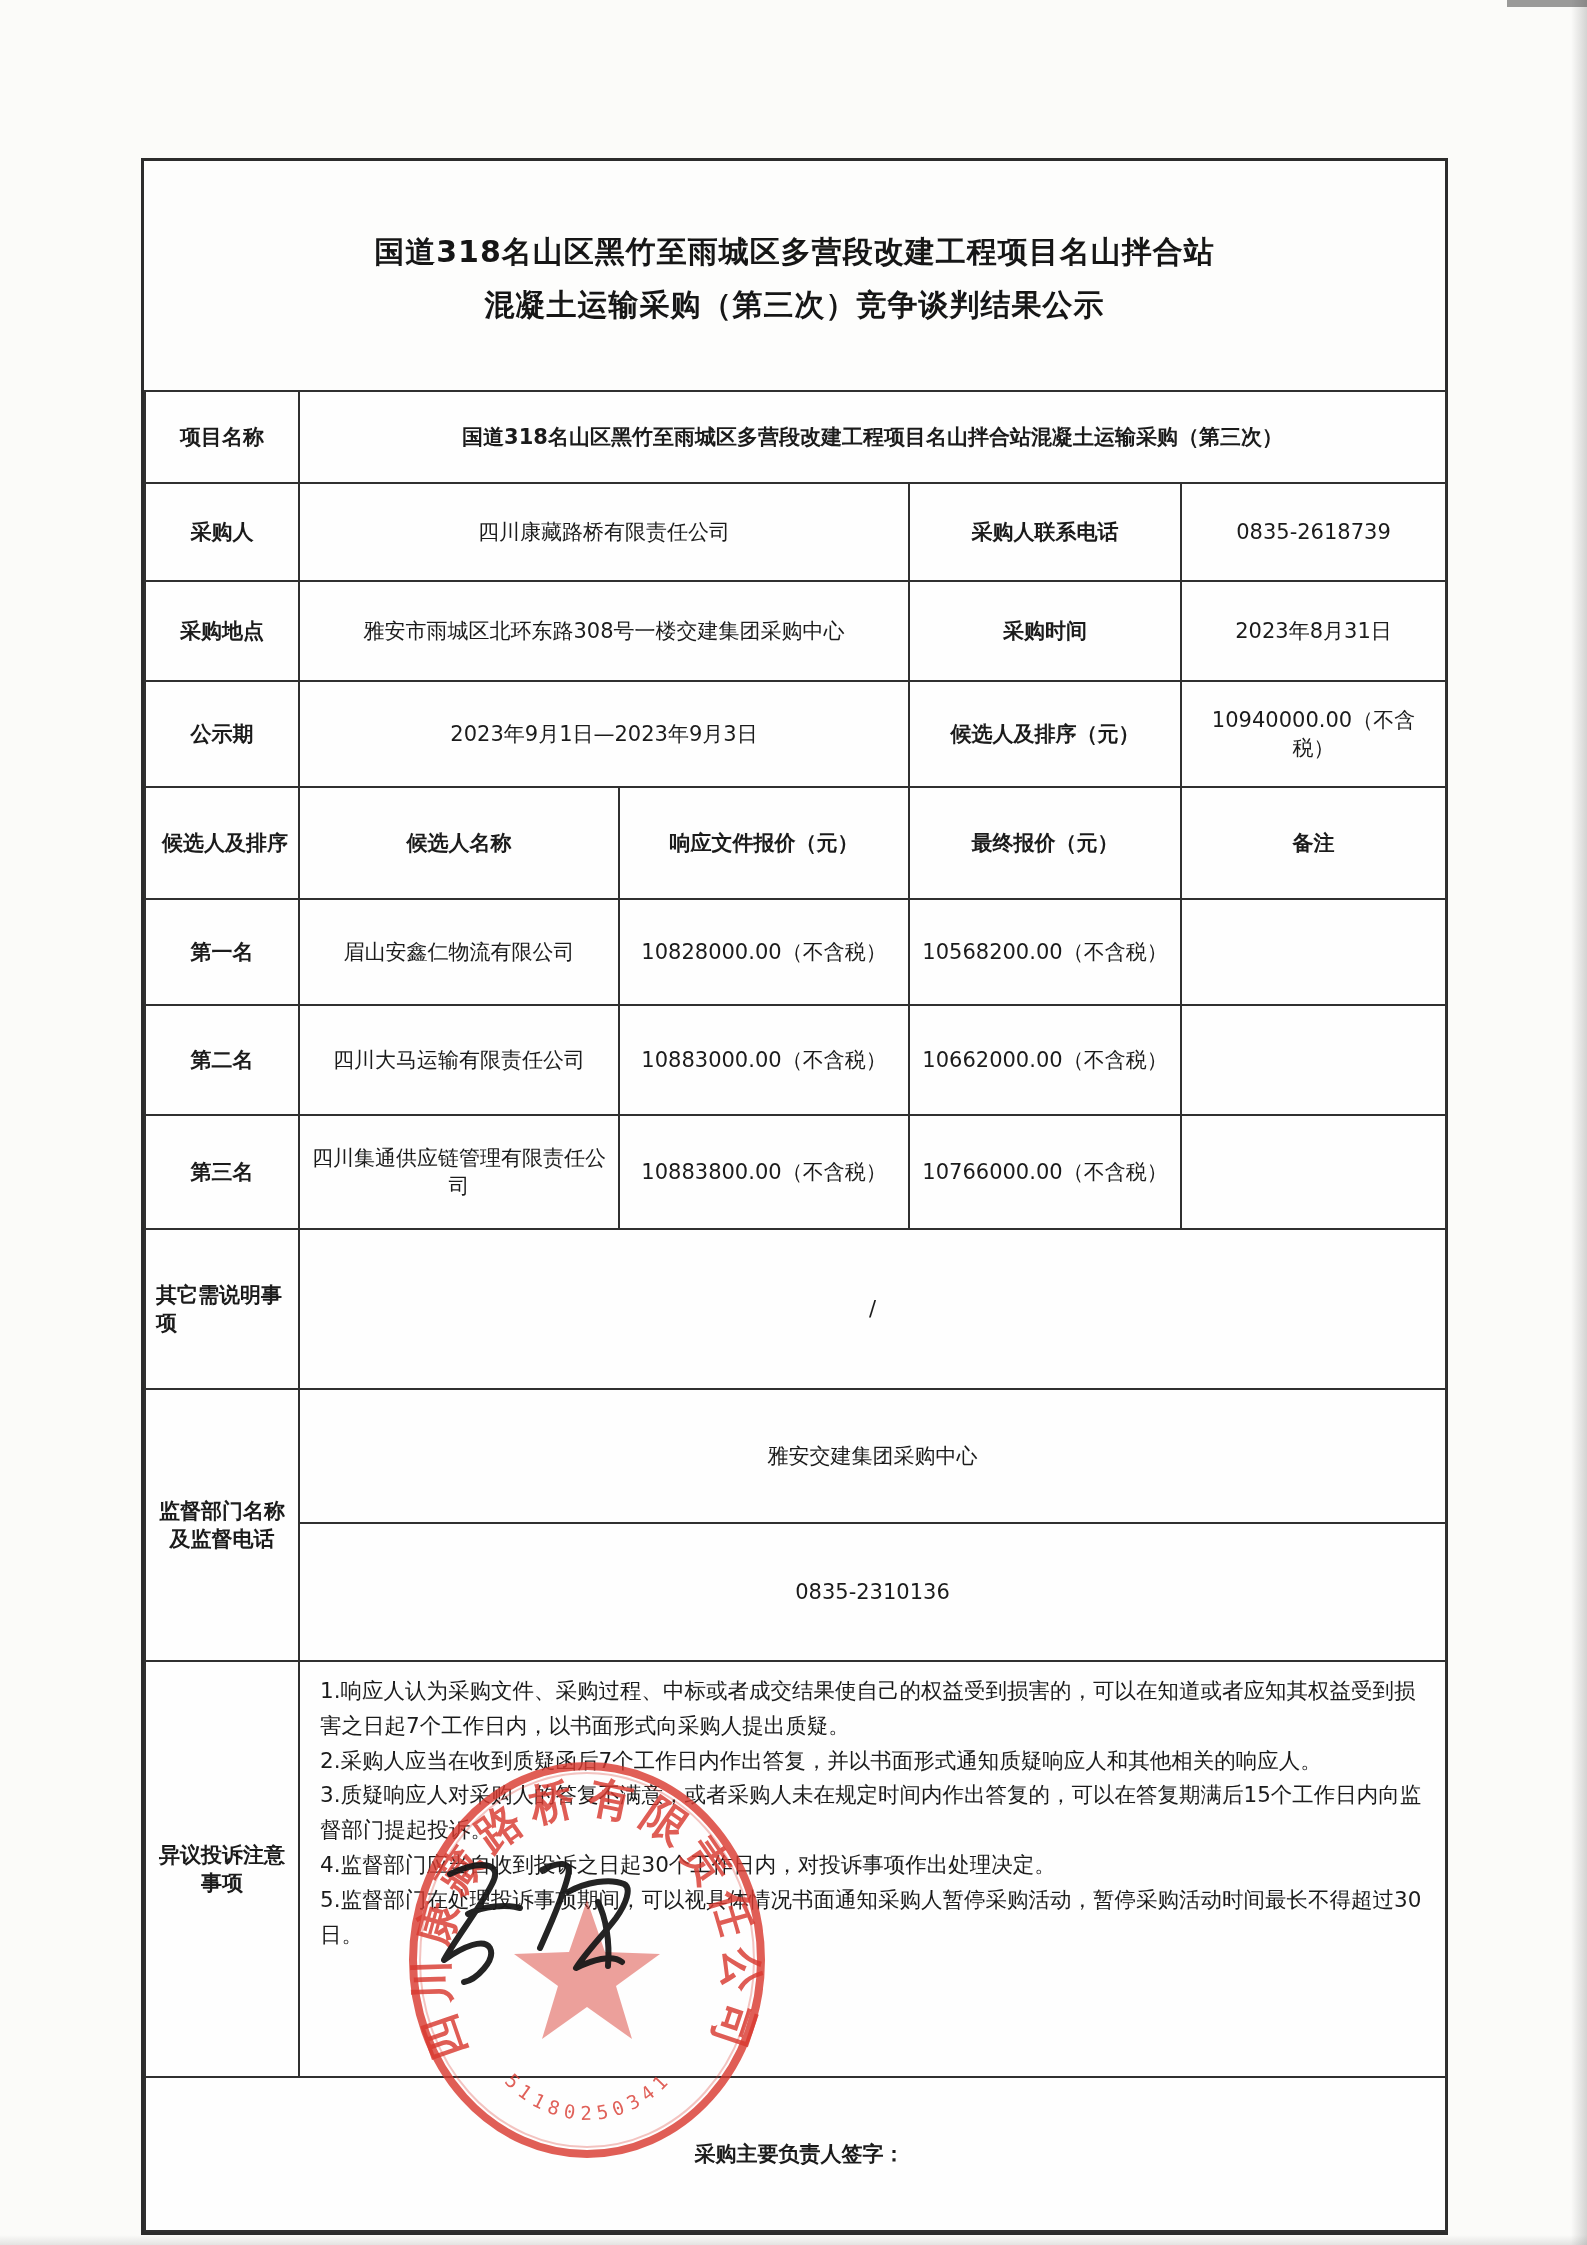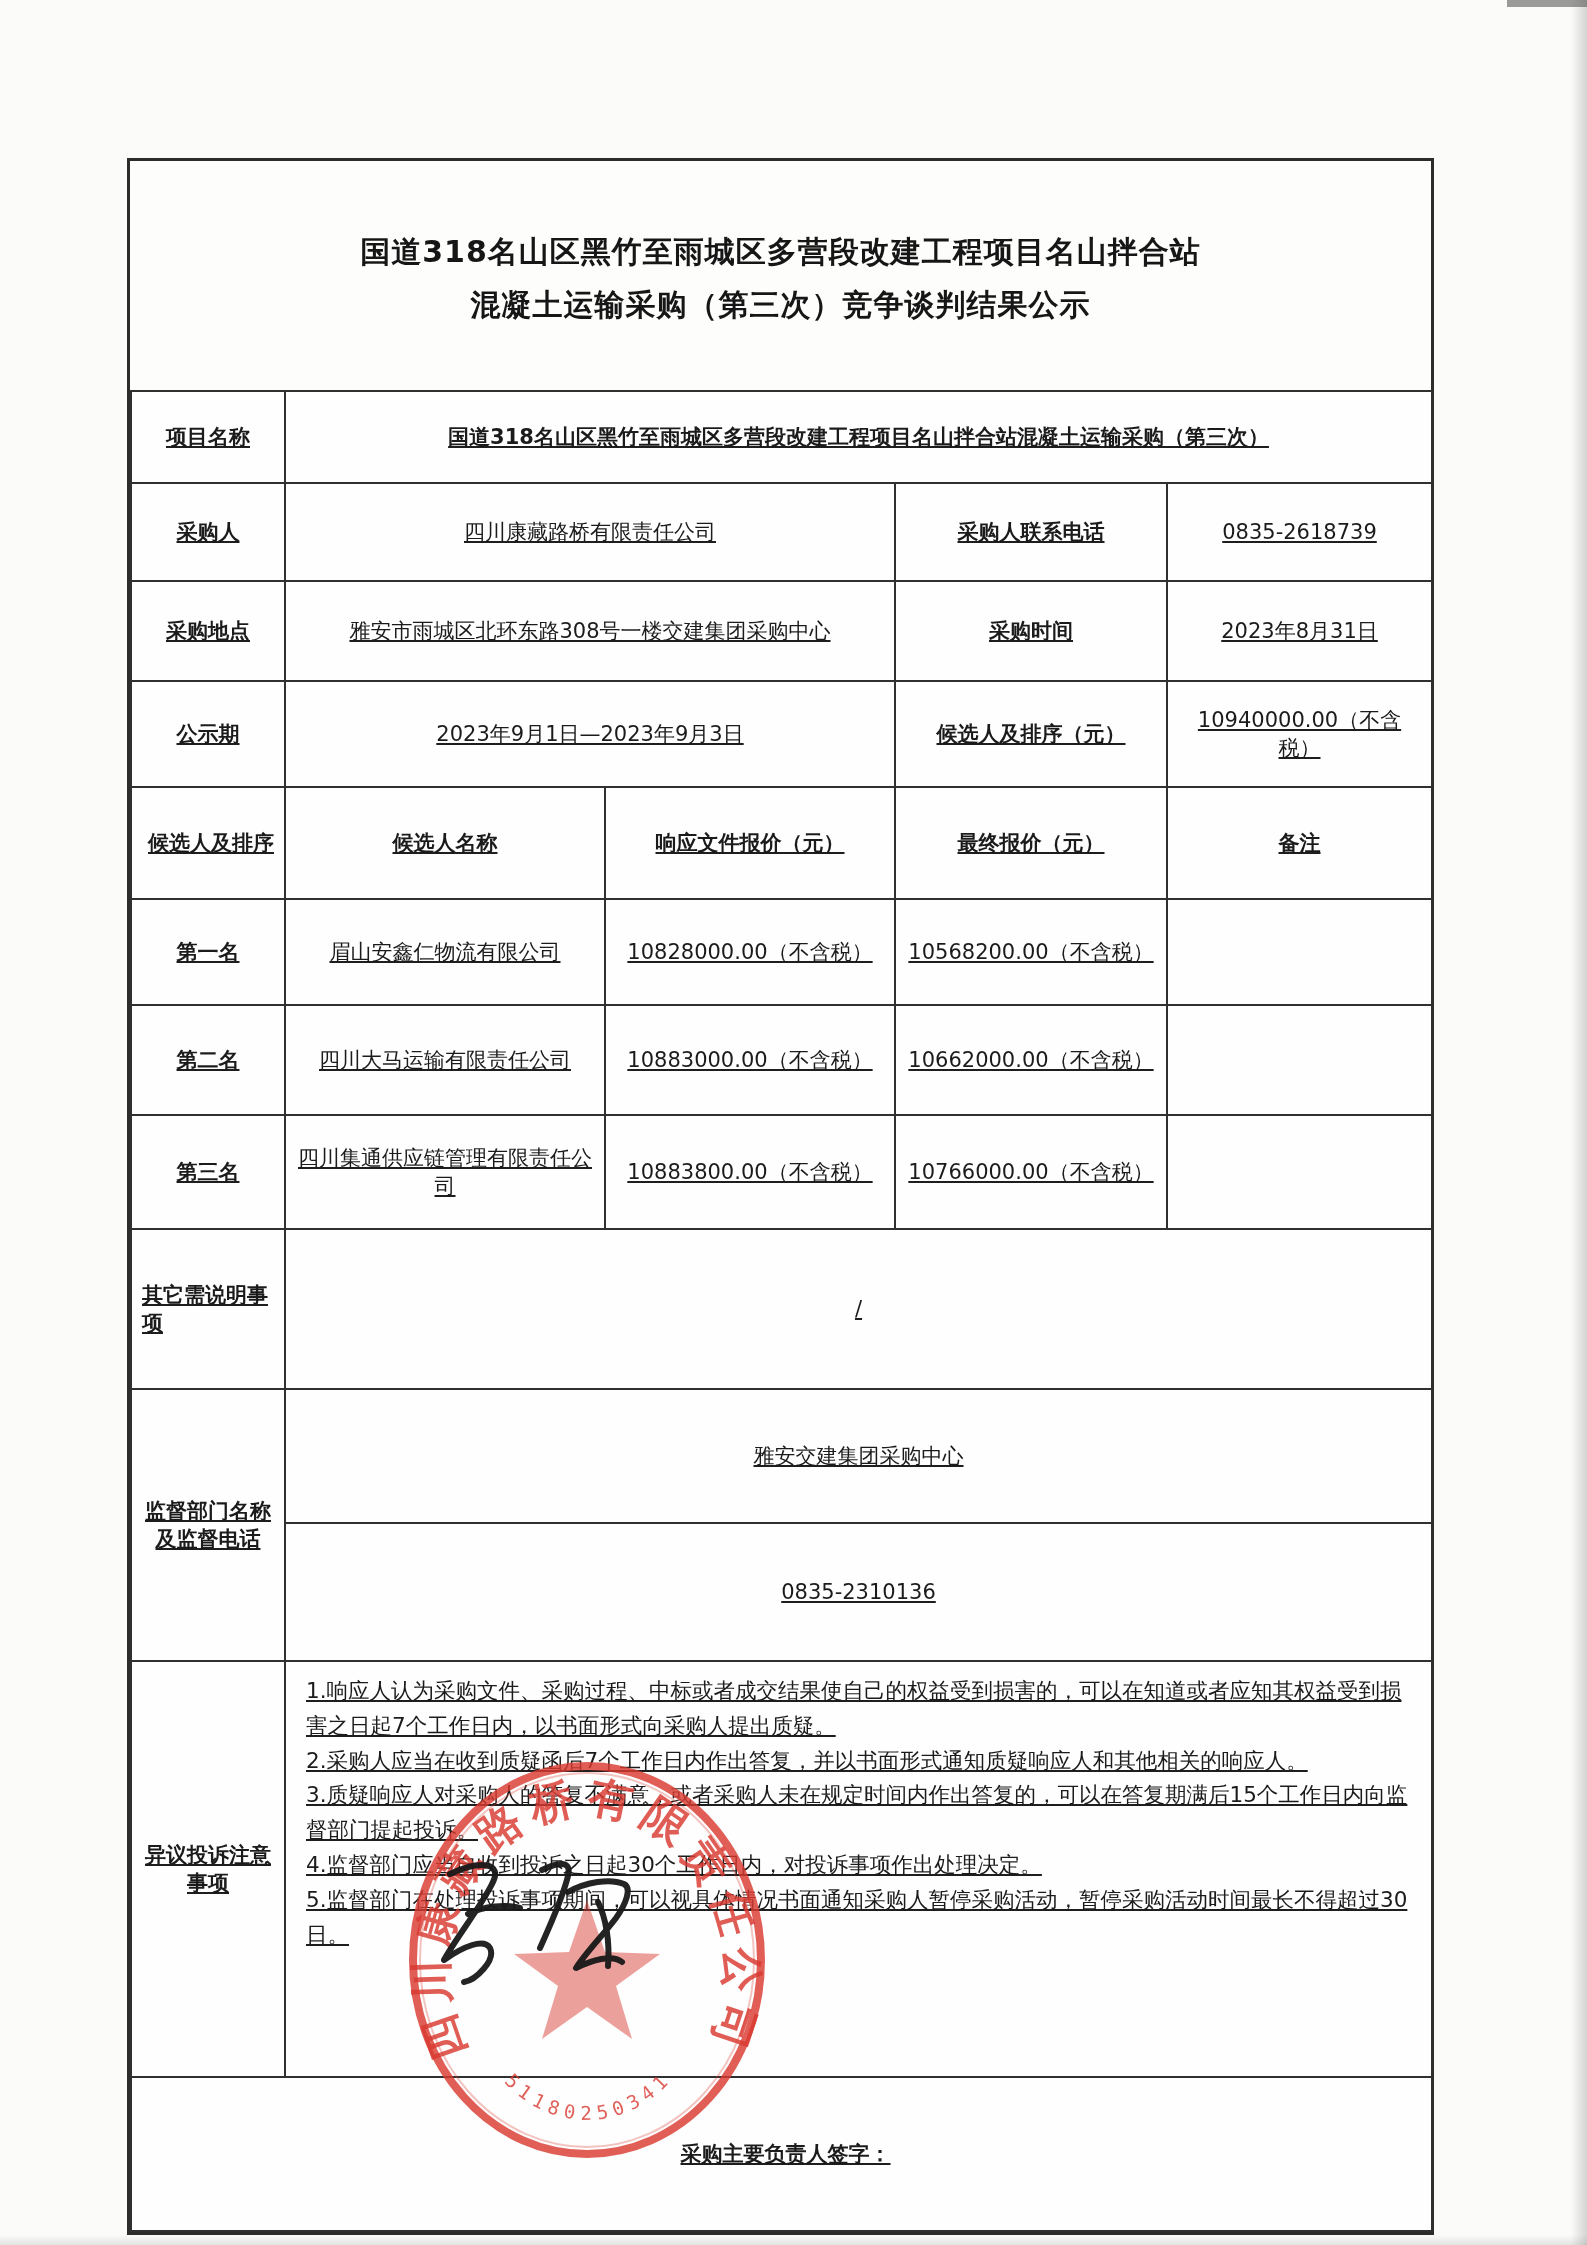--- a/index.html
+++ b/index.html
@@ -10,29 +10,29 @@
     color:#1e1e1e;
   }
   
   .scan-right{position:absolute;top:0;right:0;width:16px;height:100%;
     background:linear-gradient(to left,rgba(110,110,110,.28),rgba(110,110,110,0));}
   .scan-bottom{position:absolute;bottom:0;left:0;width:100%;height:10px;
     background:linear-gradient(to top,rgba(120,120,120,.18),rgba(120,120,120,0));}
   .scan-corner{position:absolute;top:0;right:0;width:80px;height:7px;background:#4a4a4a;opacity:.55;}
 
   .doc{
-    position:absolute;left:127px;top:158px;width:1301px;
+    position:absolute;left:141px;top:158px;width:1301px;
     border:3px solid #2c2c2c;background:#fdfdfc;box-sizing:content-box;
   }
   .title-block{
     height:229px;box-sizing:border-box;padding:64px 60px 0;
     text-align:center;font-weight:bold;font-size:30px;line-height:1.78;
     letter-spacing:1px;color:#161616;
   }
-  table.main{border-collapse:collapse;width:100%;table-layout:fixed;text-decoration:underline;}
+  table.main{border-collapse:collapse;width:100%;table-layout:fixed;}
   table.main td{
     border:2px solid #303030;font-size:21px;padding:6px 10px;
     text-align:center;vertical-align:middle;word-break:break-all;
     background:#fefefe;color:#1b1b1b;
   }
   td.lbl{font-weight:bold;color:#141414;}
   td.left{text-align:left;padding-left:14px;}
   td.hl{background:#e4e4f4;}
   .rA td{height:78px;}  .rA td.val{font-weight:bold;}
   .rB td{height:84px;}

